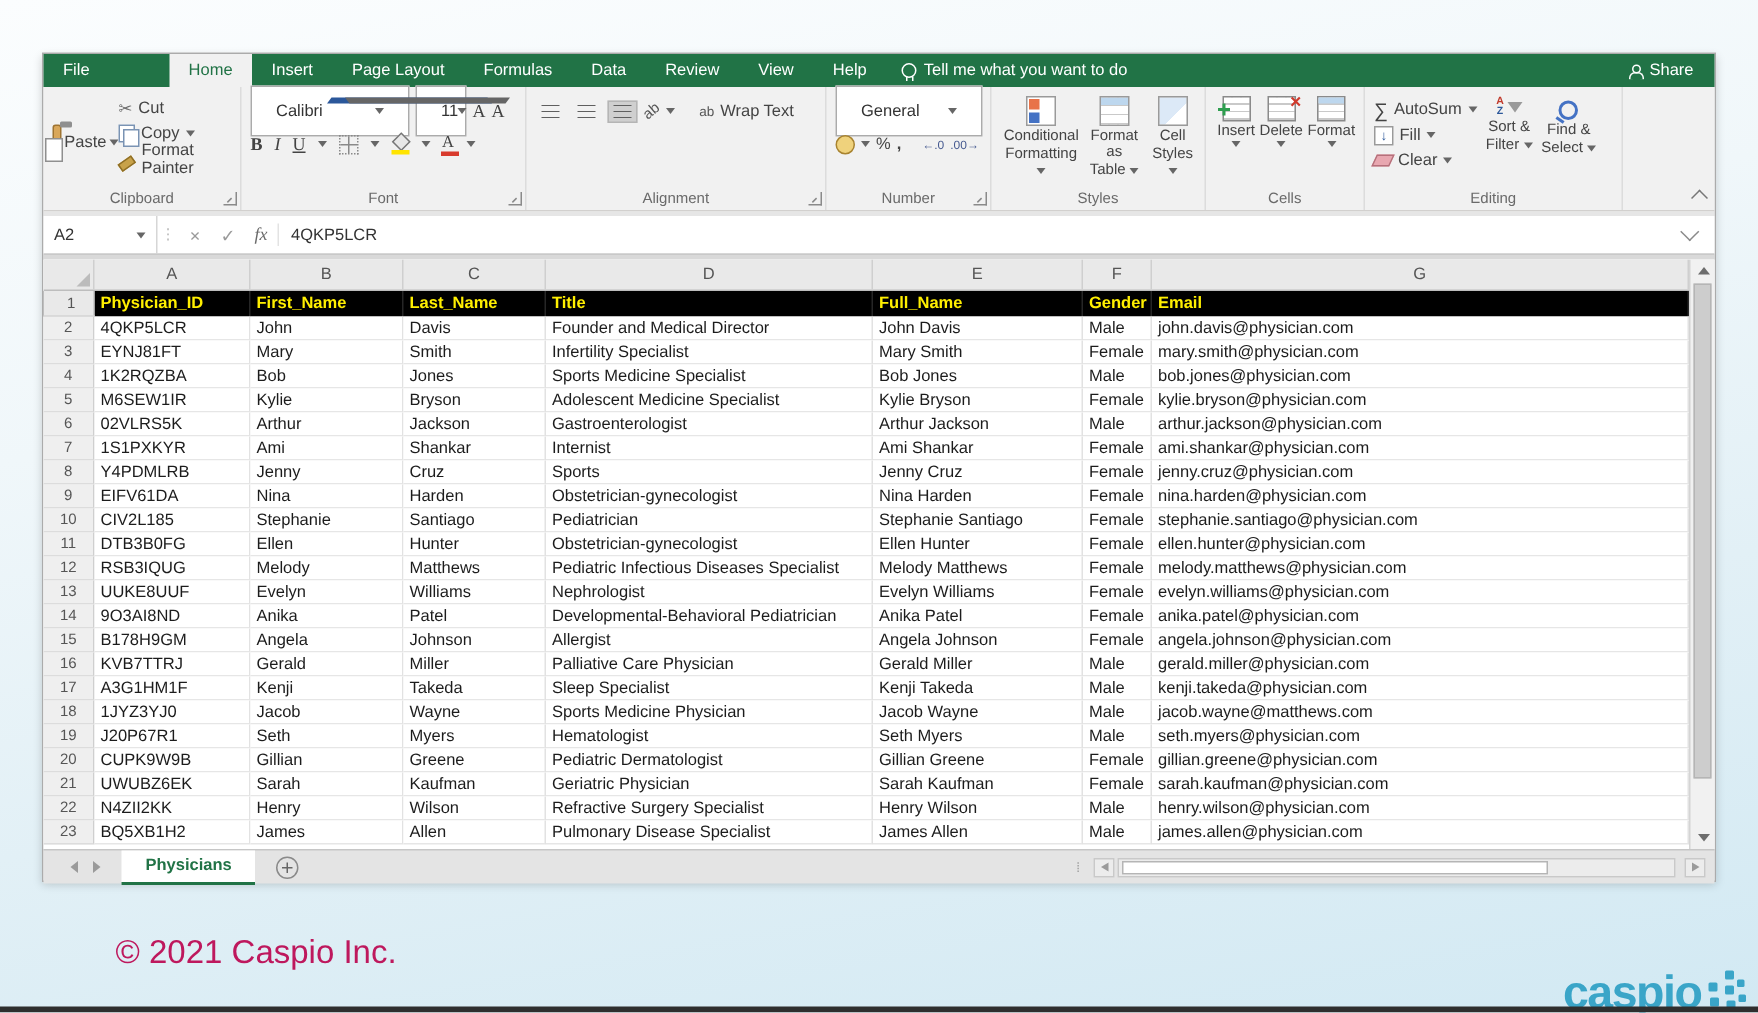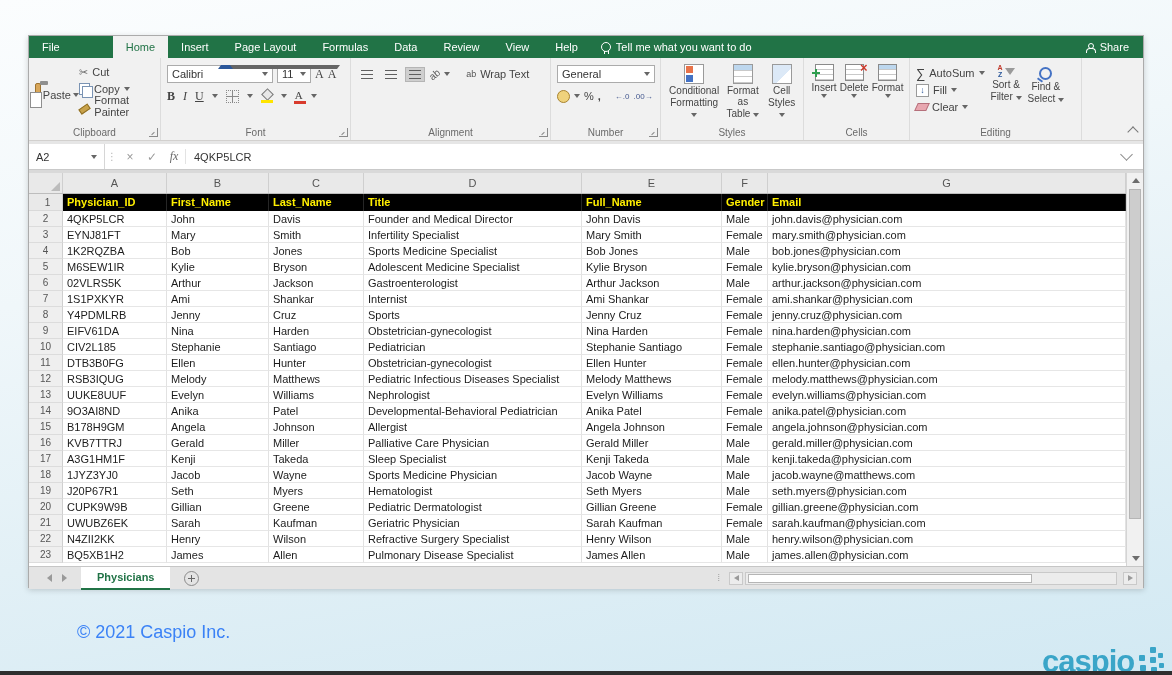--- a/index.html
+++ b/index.html
@@ -43,21 +43,21 @@
   .clipicon::after{content:"";position:absolute;right:-2px;bottom:-2px;width:10px;height:14px;background:#fff;border:1px solid #8f8f8f;}
   .clipcol{display:flex;flex-direction:column;justify-content:flex-start;gap:1px;padding-top:1px;}
   .smallbtn{display:flex;align-items:center;gap:4px;height:16px;font-size:11px;color:#444;}
   .scissors{color:#6a6a6a;font-size:11px;font-family:"DejaVu Sans",sans-serif;}
   .copyic{width:9px;height:10px;border:1px solid #7a93b3;background:#fff;position:relative;}
   .copyic::after{content:"";position:absolute;left:2px;top:2px;width:9px;height:10px;border:1px solid #7a93b3;background:#fff;}
   .brushic{width:11px;height:4px;background:#c8a24a;border:1px solid #8f6f26;transform:rotate(-35deg);margin-top:5px;}
 
   
   .g-font{width:190px;}
-  .selbox{background:#fff;border:1px solid #ababab;height:18px;display:flex;align-items:center;justify-content:space-between;padding:0 4px;font-size:11px;color:#333;box-sizing:border-box;}
+  .selbox{background:#fff;border:1px solid #ababab;height:34px;display:flex;align-items:center;justify-content:space-between;padding:0 16px;font-size:11px;color:#333;box-sizing:border-box;}
   .fletters{font-size:12px;color:#444;display:flex;align-items:center;gap:8px;}
   .bld{font-weight:bold;font-family:"Liberation Serif",serif;}
   .ita{font-style:italic;font-family:"Liberation Serif",serif;}
   .unl{text-decoration:underline;font-family:"Liberation Serif",serif;}
   .Abig{font-size:12px;color:#444;position:relative;font-family:"Liberation Serif",serif;}
   .Abig .c1{position:absolute;right:-4px;top:-2px;}
   .borderic{width:11px;height:11px;border:1px dotted #8a8a8a;position:relative;display:inline-block;}
   .borderic::before{content:"";position:absolute;left:5px;top:0;width:1px;height:11px;background:#8a8a8a;}
   .borderic::after{content:"";position:absolute;left:0;top:5px;width:11px;height:1px;background:#8a8a8a;}
   .fillic{width:12px;height:13px;position:relative;display:inline-block;}
@@ -155,21 +155,21 @@
   .addsheet::after{content:"";position:absolute;left:3px;top:6px;width:7px;height:1px;background:#666;}
   .hsplit{margin-left:auto;color:#9a9a9a;font-size:9px;letter-spacing:1px;}
   .hscroll{display:flex;align-items:center;margin:0 6px 0 8px;}
   .hs-track{width:372px;height:13px;background:#ececec;border:1px solid #c9c9c9;position:relative;box-sizing:border-box;}
   .hs-thumb{position:absolute;left:2px;top:1px;height:9px;width:284px;background:#fff;border:1px solid #b5b5b5;box-sizing:border-box;}
   .hs-btn{width:14px;height:13px;display:flex;align-items:center;justify-content:center;background:#ececec;border:1px solid #c9c9c9;box-sizing:border-box;}
   .hs-btn.l{margin-right:2px;} .hs-btn.r{margin-left:6px;}
   .hs-btn .tri-l,.hs-btn .tri-r{border-top-width:3px;border-bottom-width:3px;}
 
   
-  .copyright{position:absolute;left:77px;top:622px;font-size:18px;color:#3b82f6;}
+  .copyright{position:absolute;left:77px;top:622px;font-size:22px;color:#be185d;}
   .caspio{position:absolute;left:1042px;top:645px;display:flex;align-items:flex-start;}
   .caspio .word{font-size:31px;font-weight:bold;color:#3aa5c8;letter-spacing:-1px;line-height:34px;}
   .cdots{position:relative;width:26px;height:36px;margin-left:4px;top:2px;}
   .cdot{position:absolute;width:6px;height:6px;background:#3aa5c8;border-radius:1px;}
 </style>
 </head>
 <body>
 
 <div class="page">
 

